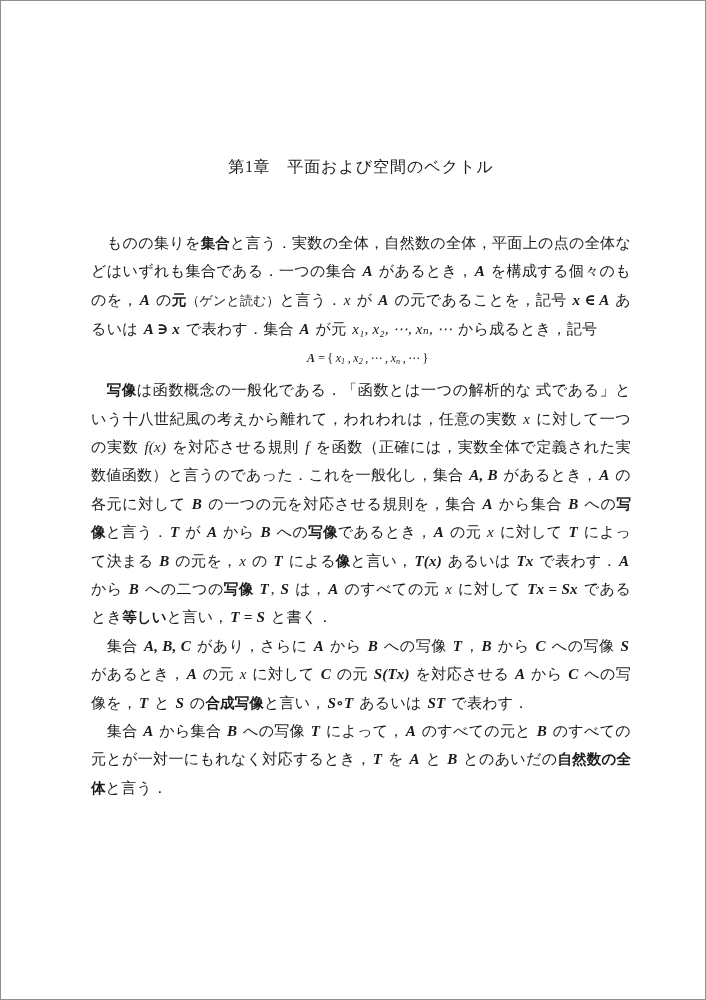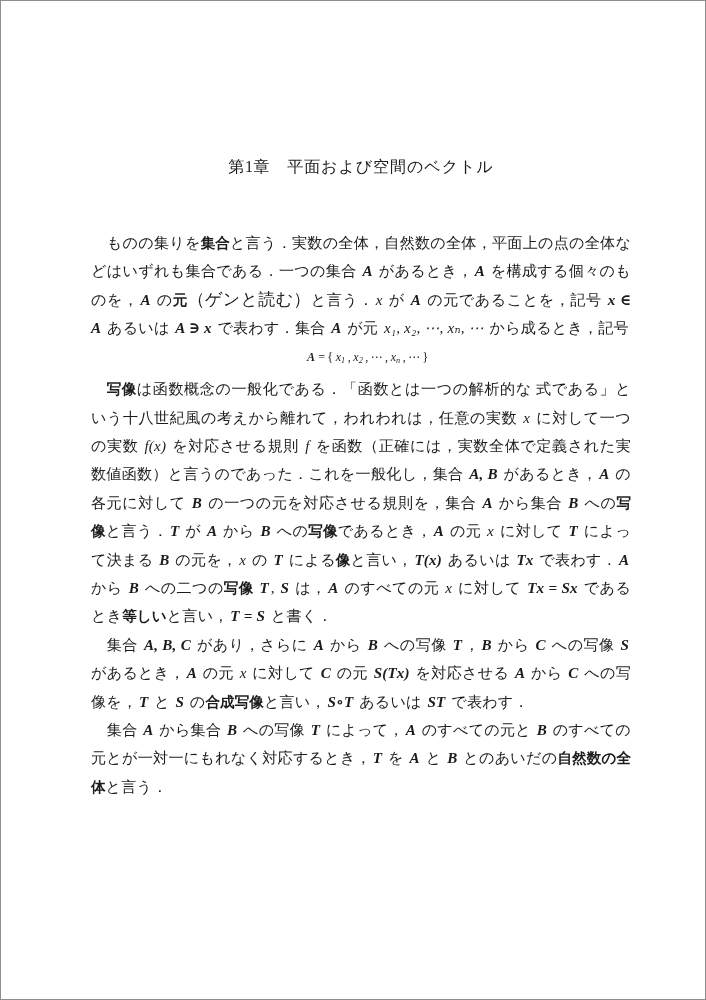--- a/index.html
+++ b/index.html
@@ -78,21 +78,21 @@
   
   .term {
     font-family: "Liberation Sans", "DejaVu Sans", sans-serif;
     font-weight: bold;
     font-size: 14.6px;
     letter-spacing: 0;
   }
 
   
   .gloss {
-    font-size: 17px;
+    font-size: 13px;
     letter-spacing: 0;
   }
 
   
   .mi {
     font-family: "Liberation Serif", "DejaVu Serif", serif;
     font-style: italic;
     padding: 0 0.12em;
   }
   .mb {

